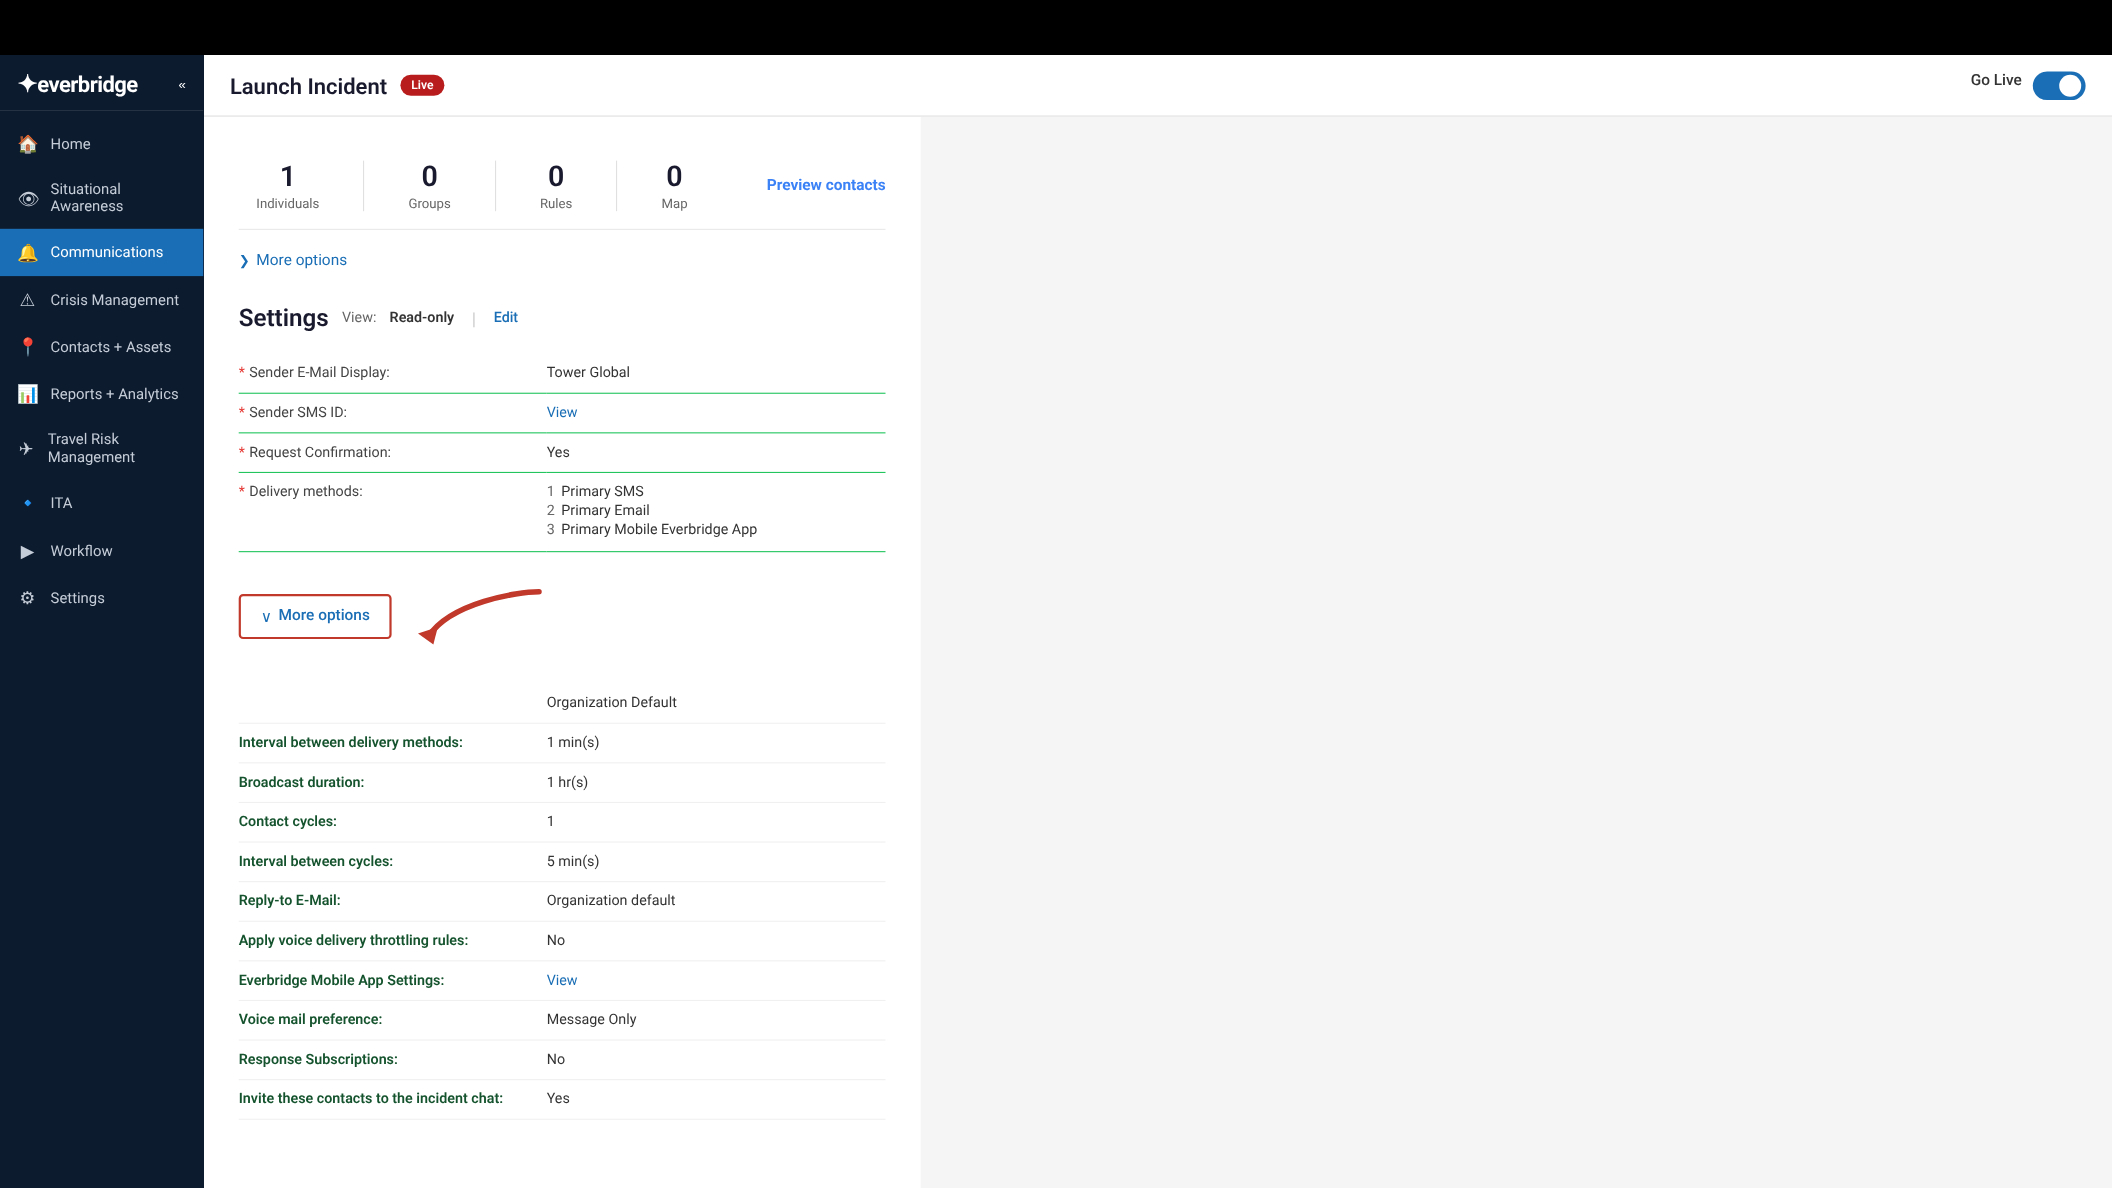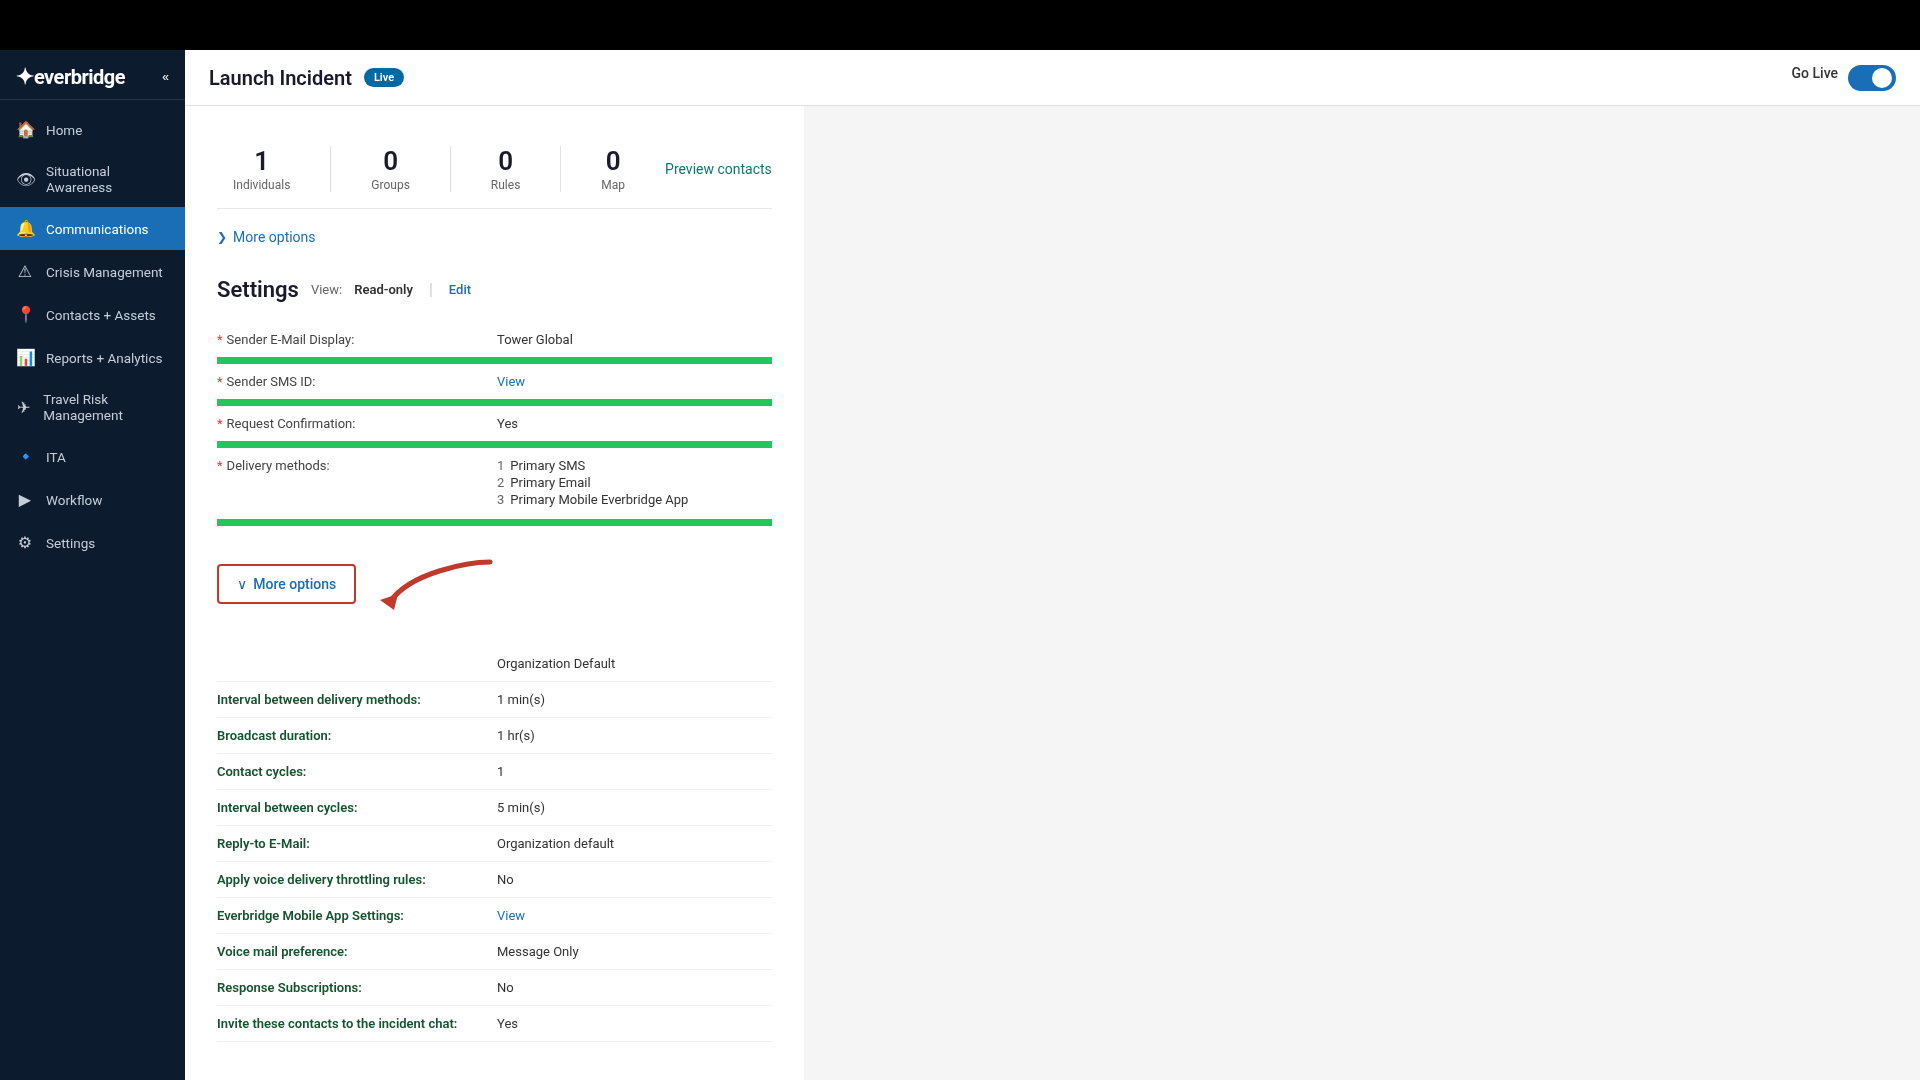--- a/index.html
+++ b/index.html
@@ -37,21 +37,21 @@
 
     
     .main-header {
       position: fixed; top: 50px; left: 185px; right: 0; height: 56px;
       background: #fff; border-bottom: 1px solid #e0e0e0;
       display: flex; align-items: center; padding: 0 24px;
       z-index: 80; gap: 12px;
     }
     .main-header-title { font-size: 20px; font-weight: 600; color: #1a1a2e; }
     .live-badge {
-      background: #0369a1; color: #fff; font-size: 11px; font-weight: 600;
+      background: #b91c1c; color: #fff; font-size: 11px; font-weight: 600;
       padding: 3px 10px; border-radius: 12px;
     }
     .go-live-section { margin-left: auto; display: flex; gap: 10px; }
     .go-live-label { font-size: 14px; color: #333; font-weight: 500; }
     .toggle-switch {
       width: 48px; height: 26px; background: #1a6eb5; border-radius: 13px;
       position: relative; cursor: pointer;
     }
     .toggle-knob {
       width: 20px; height: 20px; background: #fff; border-radius: 50%;
@@ -71,21 +71,21 @@
       gap: 0; margin-bottom: 8px;
     }
     .stat-item {
       display: flex; flex-direction: column; align-items: center;
       padding: 0 40px; border-right: 1px solid #e0e0e0;
     }
     .stat-item:first-child { padding-left: 16px; }
     .stat-number { font-size: 26px; font-weight: 600; color: #1a1a2e; }
     .stat-label { font-size: 12px; color: #666; margin-top: 2px; }
     .preview-contacts-link {
-      color: #0f766e; font-size: 14px; font-weight: 400;
+      margin-left: 32px; color: #3b82f6; font-size: 14px; font-weight: 700;
       text-decoration: none; cursor: pointer;
     }
 
     
     .more-options-top {
       padding: 12px 0 16px; display: flex; align-items: center; gap: 6px;
       color: #1a6eb5; font-size: 14px; cursor: pointer;
     }
     .more-options-top .chevron { font-size: 12px; }
 
@@ -95,21 +95,21 @@
       margin: 8px 0 20px; padding-top: 8px;
     }
     .settings-title { font-size: 22px; font-weight: 600; color: #1a1a2e; }
     .view-label { font-size: 13px; color: #666; }
     .view-mode { font-size: 13px; font-weight: 600; color: #333; }
     .divider-v { color: #ccc; margin: 0 4px; }
     .edit-link { color: #1a6eb5; font-size: 13px; font-weight: 500; cursor: pointer; text-decoration: none; }
 
     
     .settings-table { width: 100%; border-collapse: collapse; }
-    .settings-row { border-bottom: 7px solid #22c55e; }
+    .settings-row { border-bottom: 1px solid #22c55e; }
     .settings-label {
       padding: 10px 0; font-size: 13px; color: #444;
       width: 280px; vertical-align: top; padding-right: 24px;
     }
     .settings-label .required { color: #e53935; margin-right: 4px; }
     .settings-value {
       padding: 10px 0; font-size: 13px; color: #333; vertical-align: top;
     }
     .settings-value a, .value-link { color: #1a6eb5; text-decoration: none; cursor: pointer; }
     .delivery-list { list-style: none; }

